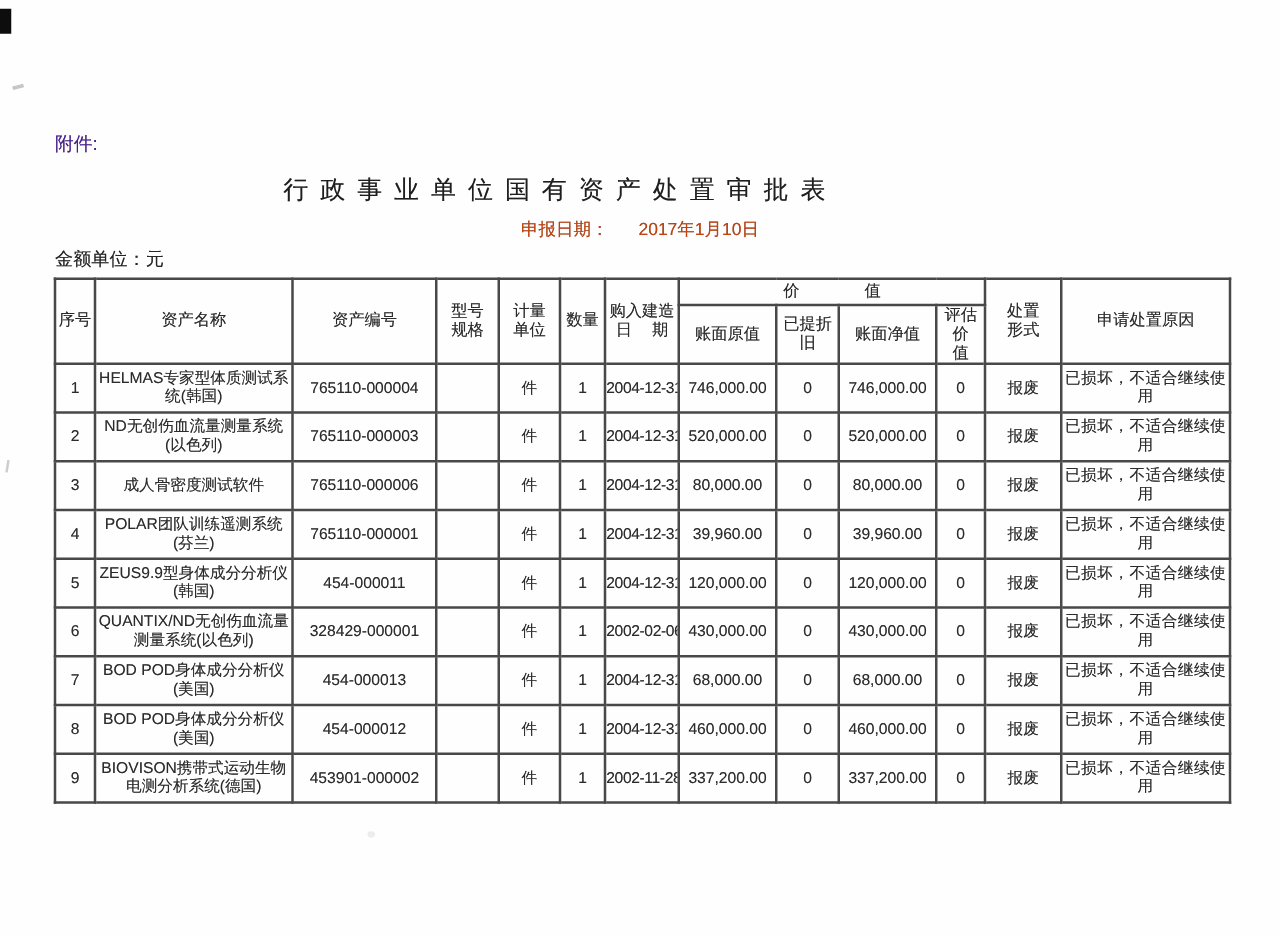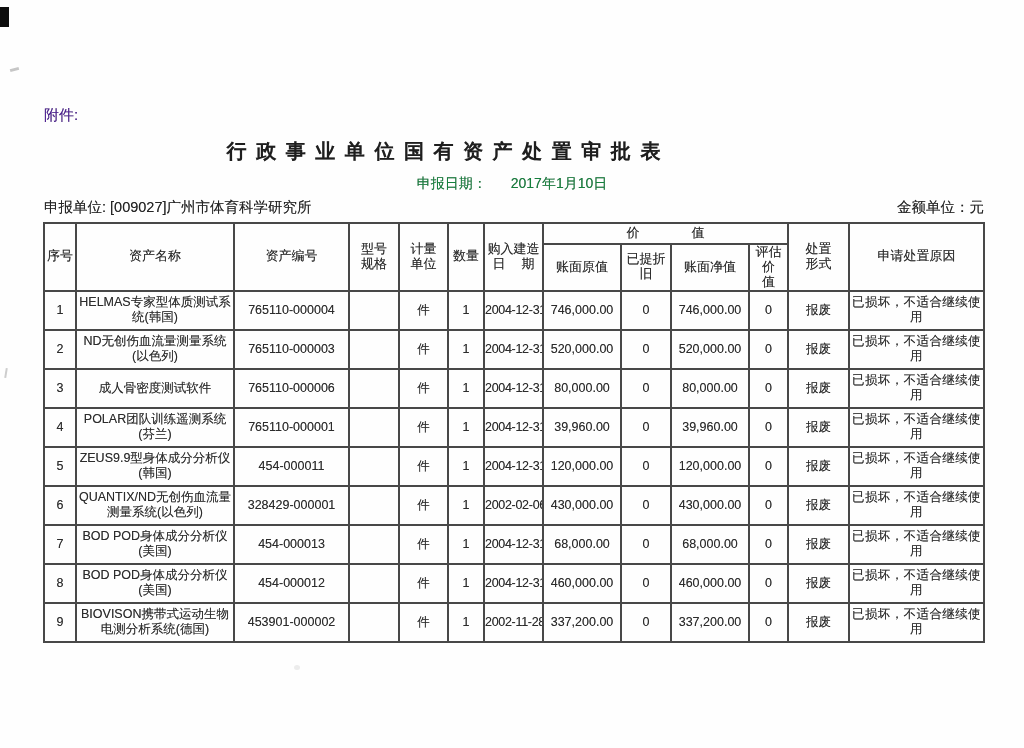--- a/index.html
+++ b/index.html
@@ -12,22 +12,22 @@
   .txt{ text-shadow:0 0 .5px rgba(60,60,60,.55); }
 
   
   .artifact-bar{position:absolute;left:0;top:7px;width:9px;height:20px;background:#0d0d0d;}
   .artifact-dash{position:absolute;left:10px;top:68px;width:9px;height:3px;background:#c6c6c6;transform:rotate(-14deg);}
   .artifact-tick{position:absolute;left:5px;top:368px;width:2px;height:10px;background:#cdcdcd;transform:rotate(9deg);}
   .artifact-dot{position:absolute;left:294px;top:665px;width:6px;height:5px;background:#ececec;border-radius:50%;}
 
   .attachment{position:absolute;left:44px;top:106px;font-size:15px;color:#4c1d95;}
   .doc-title{position:absolute;left:0;top:138px;width:889px;margin:0;text-align:center;
-    font-size:20px;font-weight:bold;letter-spacing:2px;color:#1e1e1e;}
-  .date-line{position:absolute;left:0;top:175px;width:1024px;text-align:center;font-size:14px;color:#15803d;}
+    font-size:20px;font-weight:normal;letter-spacing:2px;color:#1e1e1e;}
+  .date-line{position:absolute;left:0;top:175px;width:1024px;text-align:center;font-size:14px;color:#c2410c;}
   .date-line .gap{display:inline-block;width:24px;}
   .meta-line{position:absolute;left:44px;top:198px;width:940px;display:flex;
     justify-content:space-between;align-items:baseline;font-size:14.5px;color:#242424;}
   .amount-unit{font-weight:normal;}
 
   table.main{position:absolute;left:43px;top:222px;width:940px;
     border-collapse:collapse;table-layout:fixed;}
   .main th,.main td{border:2px solid #484848;padding:0;text-align:center;
     font-weight:normal;vertical-align:middle;overflow:hidden;}
   .main thead tr.h1{height:21px;}
@@ -53,21 +53,20 @@
 
   <div class="attachment txt">附件:</div>
 
   <h1 class="doc-title txt">行 政 事 业 单 位 国 有 资 产 处 置 审 批 表</h1>
 
   <div class="date-line txt">
     <span>申报日期：</span><span class="gap"></span><span>2017年1月10日</span>
   </div>
 
   <div class="meta-line txt">
-    <span>申报单位: [009027]广州市体育科学研究所</span>
     <span class="amount-unit">金额单位：元</span>
   </div>
 
   <table class="main txt">
     <colgroup>
       <col style="width:32px">
         <col style="width:158px">
         <col style="width:115px">
       <col style="width:50px">
         <col style="width:49px">

